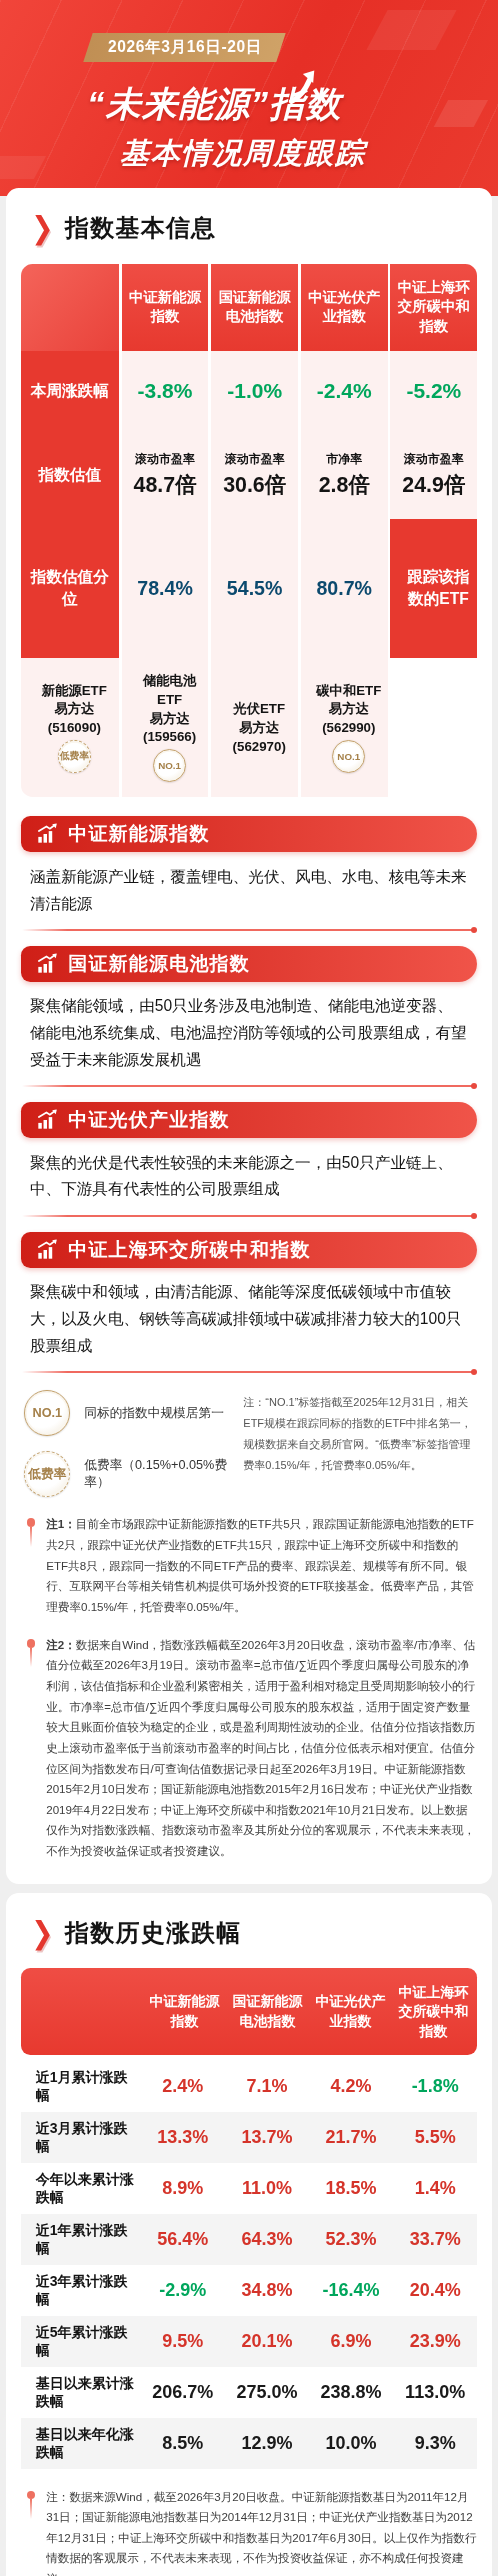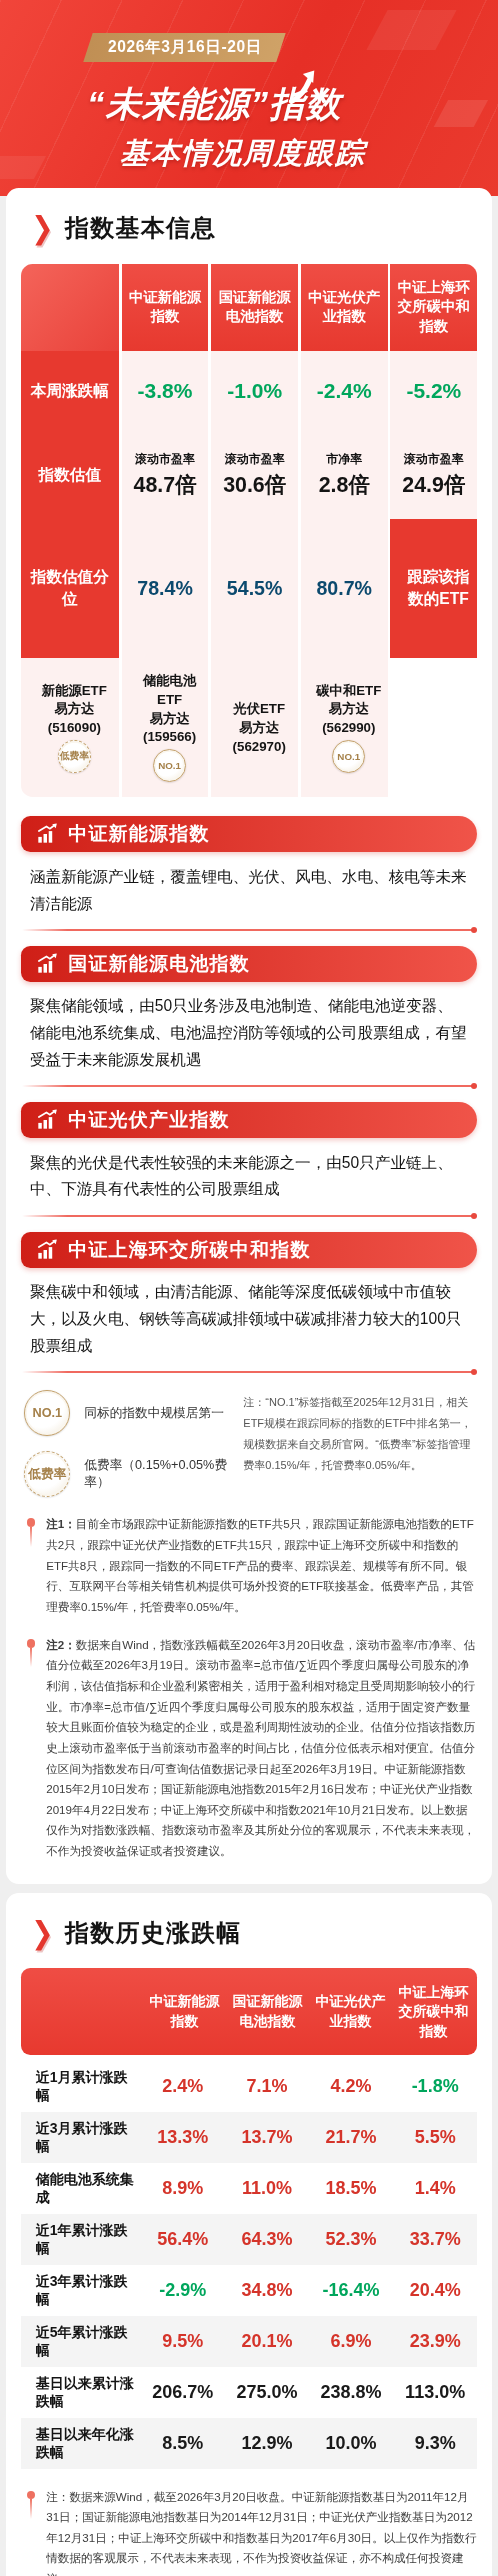--- a/index.html
+++ b/index.html
@@ -284,21 +284,21 @@
         <div class="hist-val tone-down">-1.8%</div>
       </div>
       <div class="hist-row">
         <div class="hist-label">近3月累计涨跌幅</div>
         <div class="hist-val tone-up">13.3%</div>
         <div class="hist-val tone-up">13.7%</div>
         <div class="hist-val tone-up">21.7%</div>
         <div class="hist-val tone-up">5.5%</div>
       </div>
       <div class="hist-row">
-        <div class="hist-label">储能电池系统集成</div>
+        <div class="hist-label">今年以来累计涨跌幅</div>
         <div class="hist-val tone-up">8.9%</div>
         <div class="hist-val tone-up">11.0%</div>
         <div class="hist-val tone-up">18.5%</div>
         <div class="hist-val tone-up">1.4%</div>
       </div>
       <div class="hist-row">
         <div class="hist-label">近1年累计涨跌幅</div>
         <div class="hist-val tone-up">56.4%</div>
         <div class="hist-val tone-up">64.3%</div>
         <div class="hist-val tone-up">52.3%</div>

